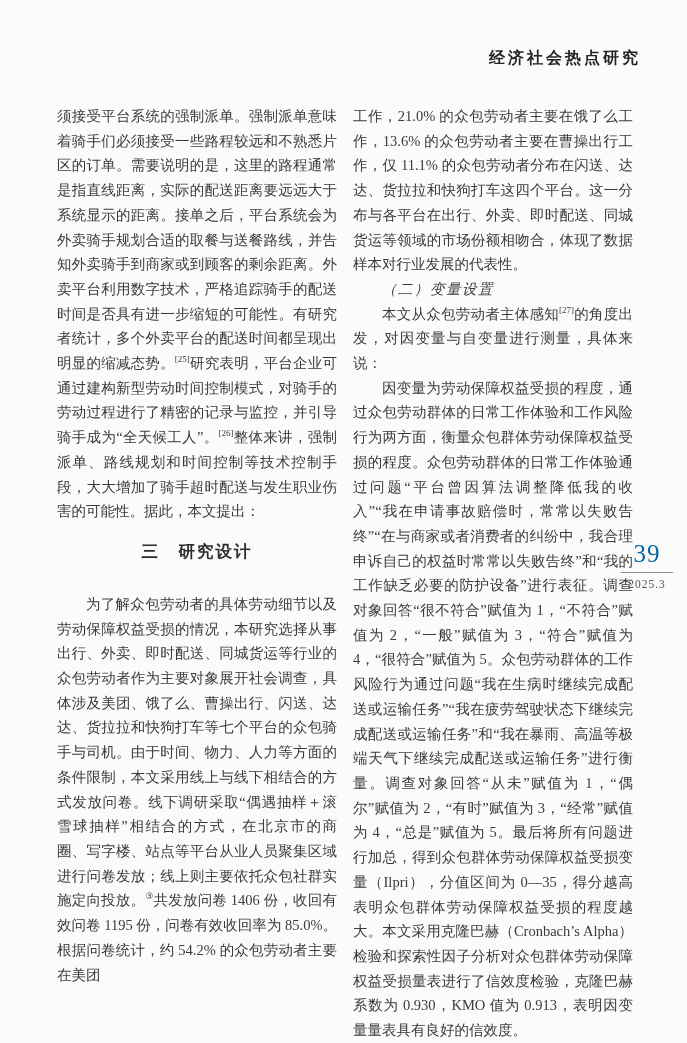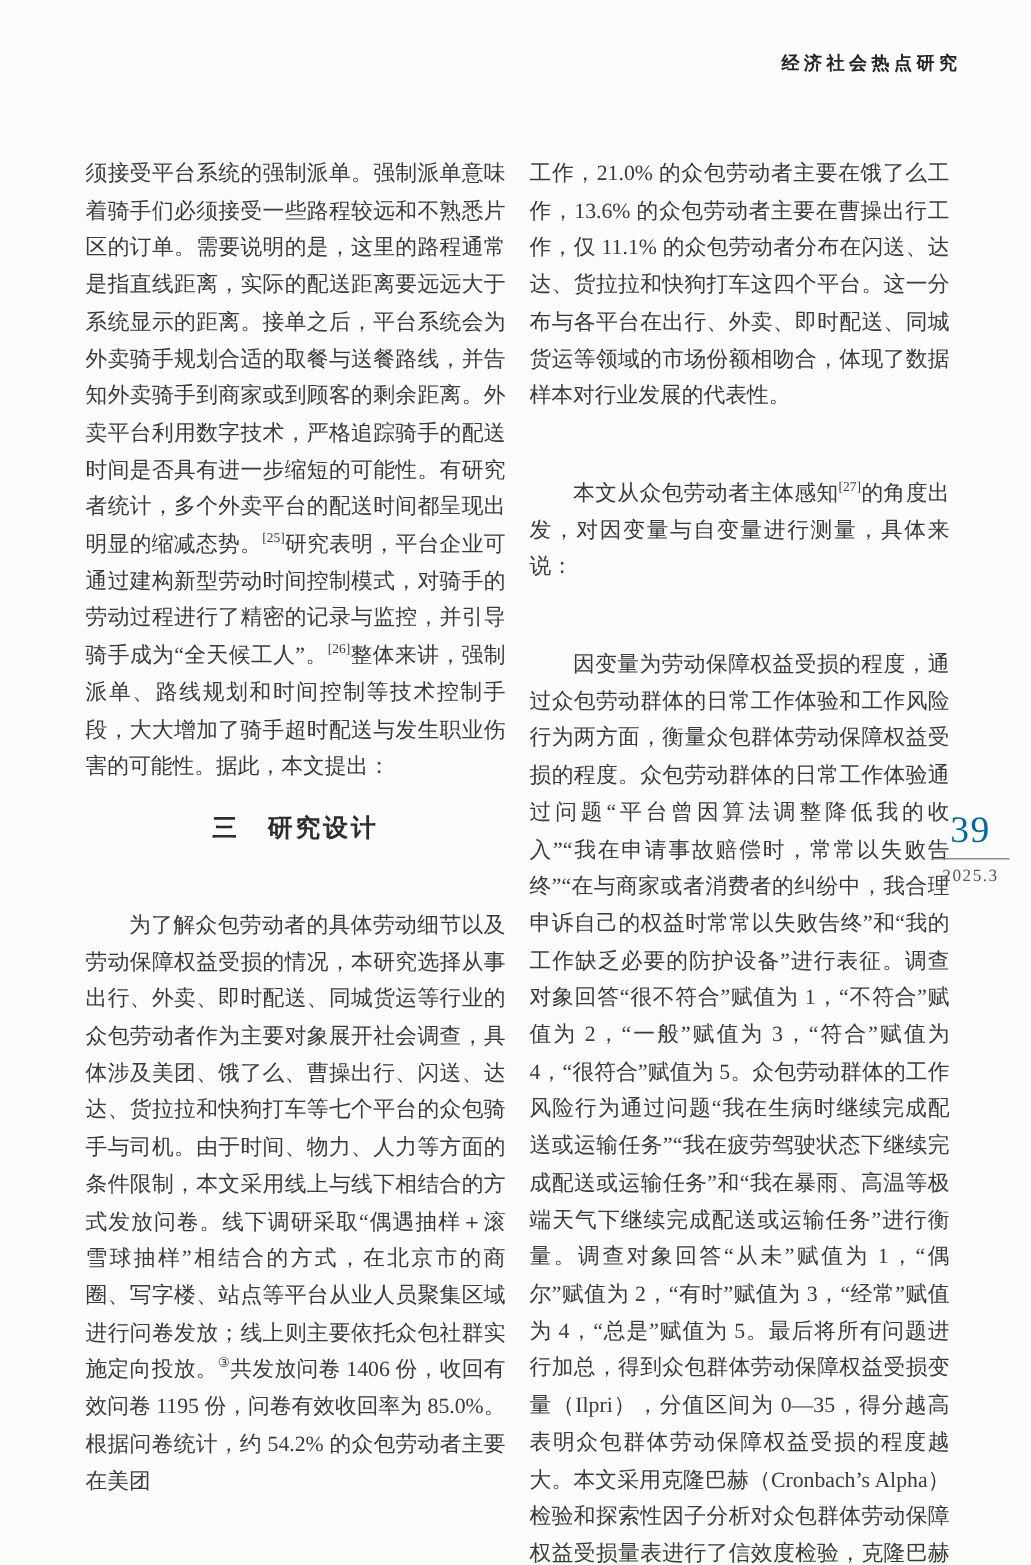--- a/index.html
+++ b/index.html
@@ -5,34 +5,34 @@
   html,body{margin:0;padding:0;}
   body{
     width:687px;height:1043px;
     background:#fbfbf9;
     font-family:"Liberation Serif","DejaVu Serif",serif;
     color:#3a3a3a;
     position:relative;
     overflow:hidden;
   }
   .running-head{
-    position:absolute;top:34px;right:46px;
-    font-size:12px;font-weight:bold;letter-spacing:3px;color:#252525;
+    position:absolute;top:48px;right:46px;
+    font-size:16px;font-weight:bold;letter-spacing:3px;color:#252525;
   }
   .columns{
     position:absolute;top:104px;left:57px;width:576px;
     display:flex;gap:16px;
   }
   .col{
     width:280px;
     font-size:14.5px;line-height:24.7px;
     text-align:justify;text-justify:inter-ideograph;
   }
   .para{margin:0;}
-  .indent{text-indent:2em;margin-top:40px;}
+  .indent{text-indent:2em;}
   .section-heading{
     margin:15px 0 27px;text-align:center;
     font-size:16.5px;font-weight:bold;color:#2d2d2d;
     letter-spacing:2px;text-indent:0;line-height:26px;
   }
   .subsection{
     margin:0;font-weight:normal;font-style:italic;
     font-size:14.5px;line-height:24.7px;
     text-indent:2em;letter-spacing:1.5px;color:#3a3a3a;
   }
@@ -55,20 +55,21 @@
   <div class="columns">
 
     <div class="col">
       <p class="para"><span>须接受平台系统的强制派单。强制派单意味着骑手们必须接受一些路程较远和不熟悉片区的订单。需要说明的是，这里的路程通常是指直线距离，实际的配送距离要远远大于系统显示的距离。接单之后，平台系统会为外卖骑手规划合适的取餐与送餐路线，并告知外卖骑手到商家或到顾客的剩余距离。外卖平台利用数字技术，严格追踪骑手的配送时间是否具有进一步缩短的可能性。有研究者统计，多个外卖平台的配送时间都呈现出明显的缩减态势。</span><sup class="ref">[25]</sup><span>研究表明，平台企业可通过建构新型劳动时间控制模式，对骑手的劳动过程进行了精密的记录与监控，并引导骑手成为“全天候工人”。</span><sup class="ref">[26]</sup><span>整体来讲，强制派单、路线规划和时间控制等技术控制手段，大大增加了骑手超时配送与发生职业伤害的可能性。据此，本文提出：</span></p>
       <h2 class="section-heading">三　研究设计</h2>
       <p class="para indent"><span>为了解众包劳动者的具体劳动细节以及劳动保障权益受损的情况，本研究选择从事出行、外卖、即时配送、同城货运等行业的众包劳动者作为主要对象展开社会调查，具体涉及美团、饿了么、曹操出行、闪送、达达、货拉拉和快狗打车等七个平台的众包骑手与司机。由于时间、物力、人力等方面的条件限制，本文采用线上与线下相结合的方式发放问卷。线下调研采取“偶遇抽样＋滚雪球抽样”相结合的方式，在北京市的商圈、写字楼、站点等平台从业人员聚集区域进行问卷发放；线上则主要依托众包社群实施定向投放。</span><sup class="ref">③</sup><span>共发放问卷 1406 份，收回有效问卷 1195 份，问卷有效收回率为 85.0%。根据问卷统计，约 54.2% 的众包劳动者主要在美团</span></p>
     </div>
 
     <div class="col">
       <p class="para">工作，21.0% 的众包劳动者主要在饿了么工作，13.6% 的众包劳动者主要在曹操出行工作，仅 11.1% 的众包劳动者分布在闪送、达达、货拉拉和快狗打车这四个平台。这一分布与各平台在出行、外卖、即时配送、同城货运等领域的市场份额相吻合，体现了数据样本对行业发展的代表性。</p>
+      <h3 class="subsection">（二）变量设置</h3>
       <p class="para indent"><span>本文从众包劳动者主体感知</span><sup class="ref">[27]</sup><span>的角度出发，对因变量与自变量进行测量，具体来说：</span></p>
       <p class="para indent">因变量为劳动保障权益受损的程度，通过众包劳动群体的日常工作体验和工作风险行为两方面，衡量众包群体劳动保障权益受损的程度。众包劳动群体的日常工作体验通过问题“平台曾因算法调整降低我的收入”“我在申请事故赔偿时，常常以失败告终”“在与商家或者消费者的纠纷中，我合理申诉自己的权益时常常以失败告终”和“我的工作缺乏必要的防护设备”进行表征。调查对象回答“很不符合”赋值为 1，“不符合”赋值为 2，“一般”赋值为 3，“符合”赋值为 4，“很符合”赋值为 5。众包劳动群体的工作风险行为通过问题“我在生病时继续完成配送或运输任务”“我在疲劳驾驶状态下继续完成配送或运输任务”和“我在暴雨、高温等极端天气下继续完成配送或运输任务”进行衡量。调查对象回答“从未”赋值为 1，“偶尔”赋值为 2，“有时”赋值为 3，“经常”赋值为 4，“总是”赋值为 5。最后将所有问题进行加总，得到众包群体劳动保障权益受损变量（Ilpri），分值区间为 0—35，得分越高表明众包群体劳动保障权益受损的程度越大。本文采用克隆巴赫（Cronbach’s Alpha）检验和探索性因子分析对众包群体劳动保障权益受损量表进行了信效度检验，克隆巴赫系数为 0.930，KMO 值为 0.913，表明因变量量表具有良好的信效度。</p>
       <p class="para indent">自变量分别为众包群体在劳动过程中去</p>
     </div>
 
   </div>
 
   <div class="page-marker">
     <div class="page-number">39</div>
     <div class="marker-rule"></div>

